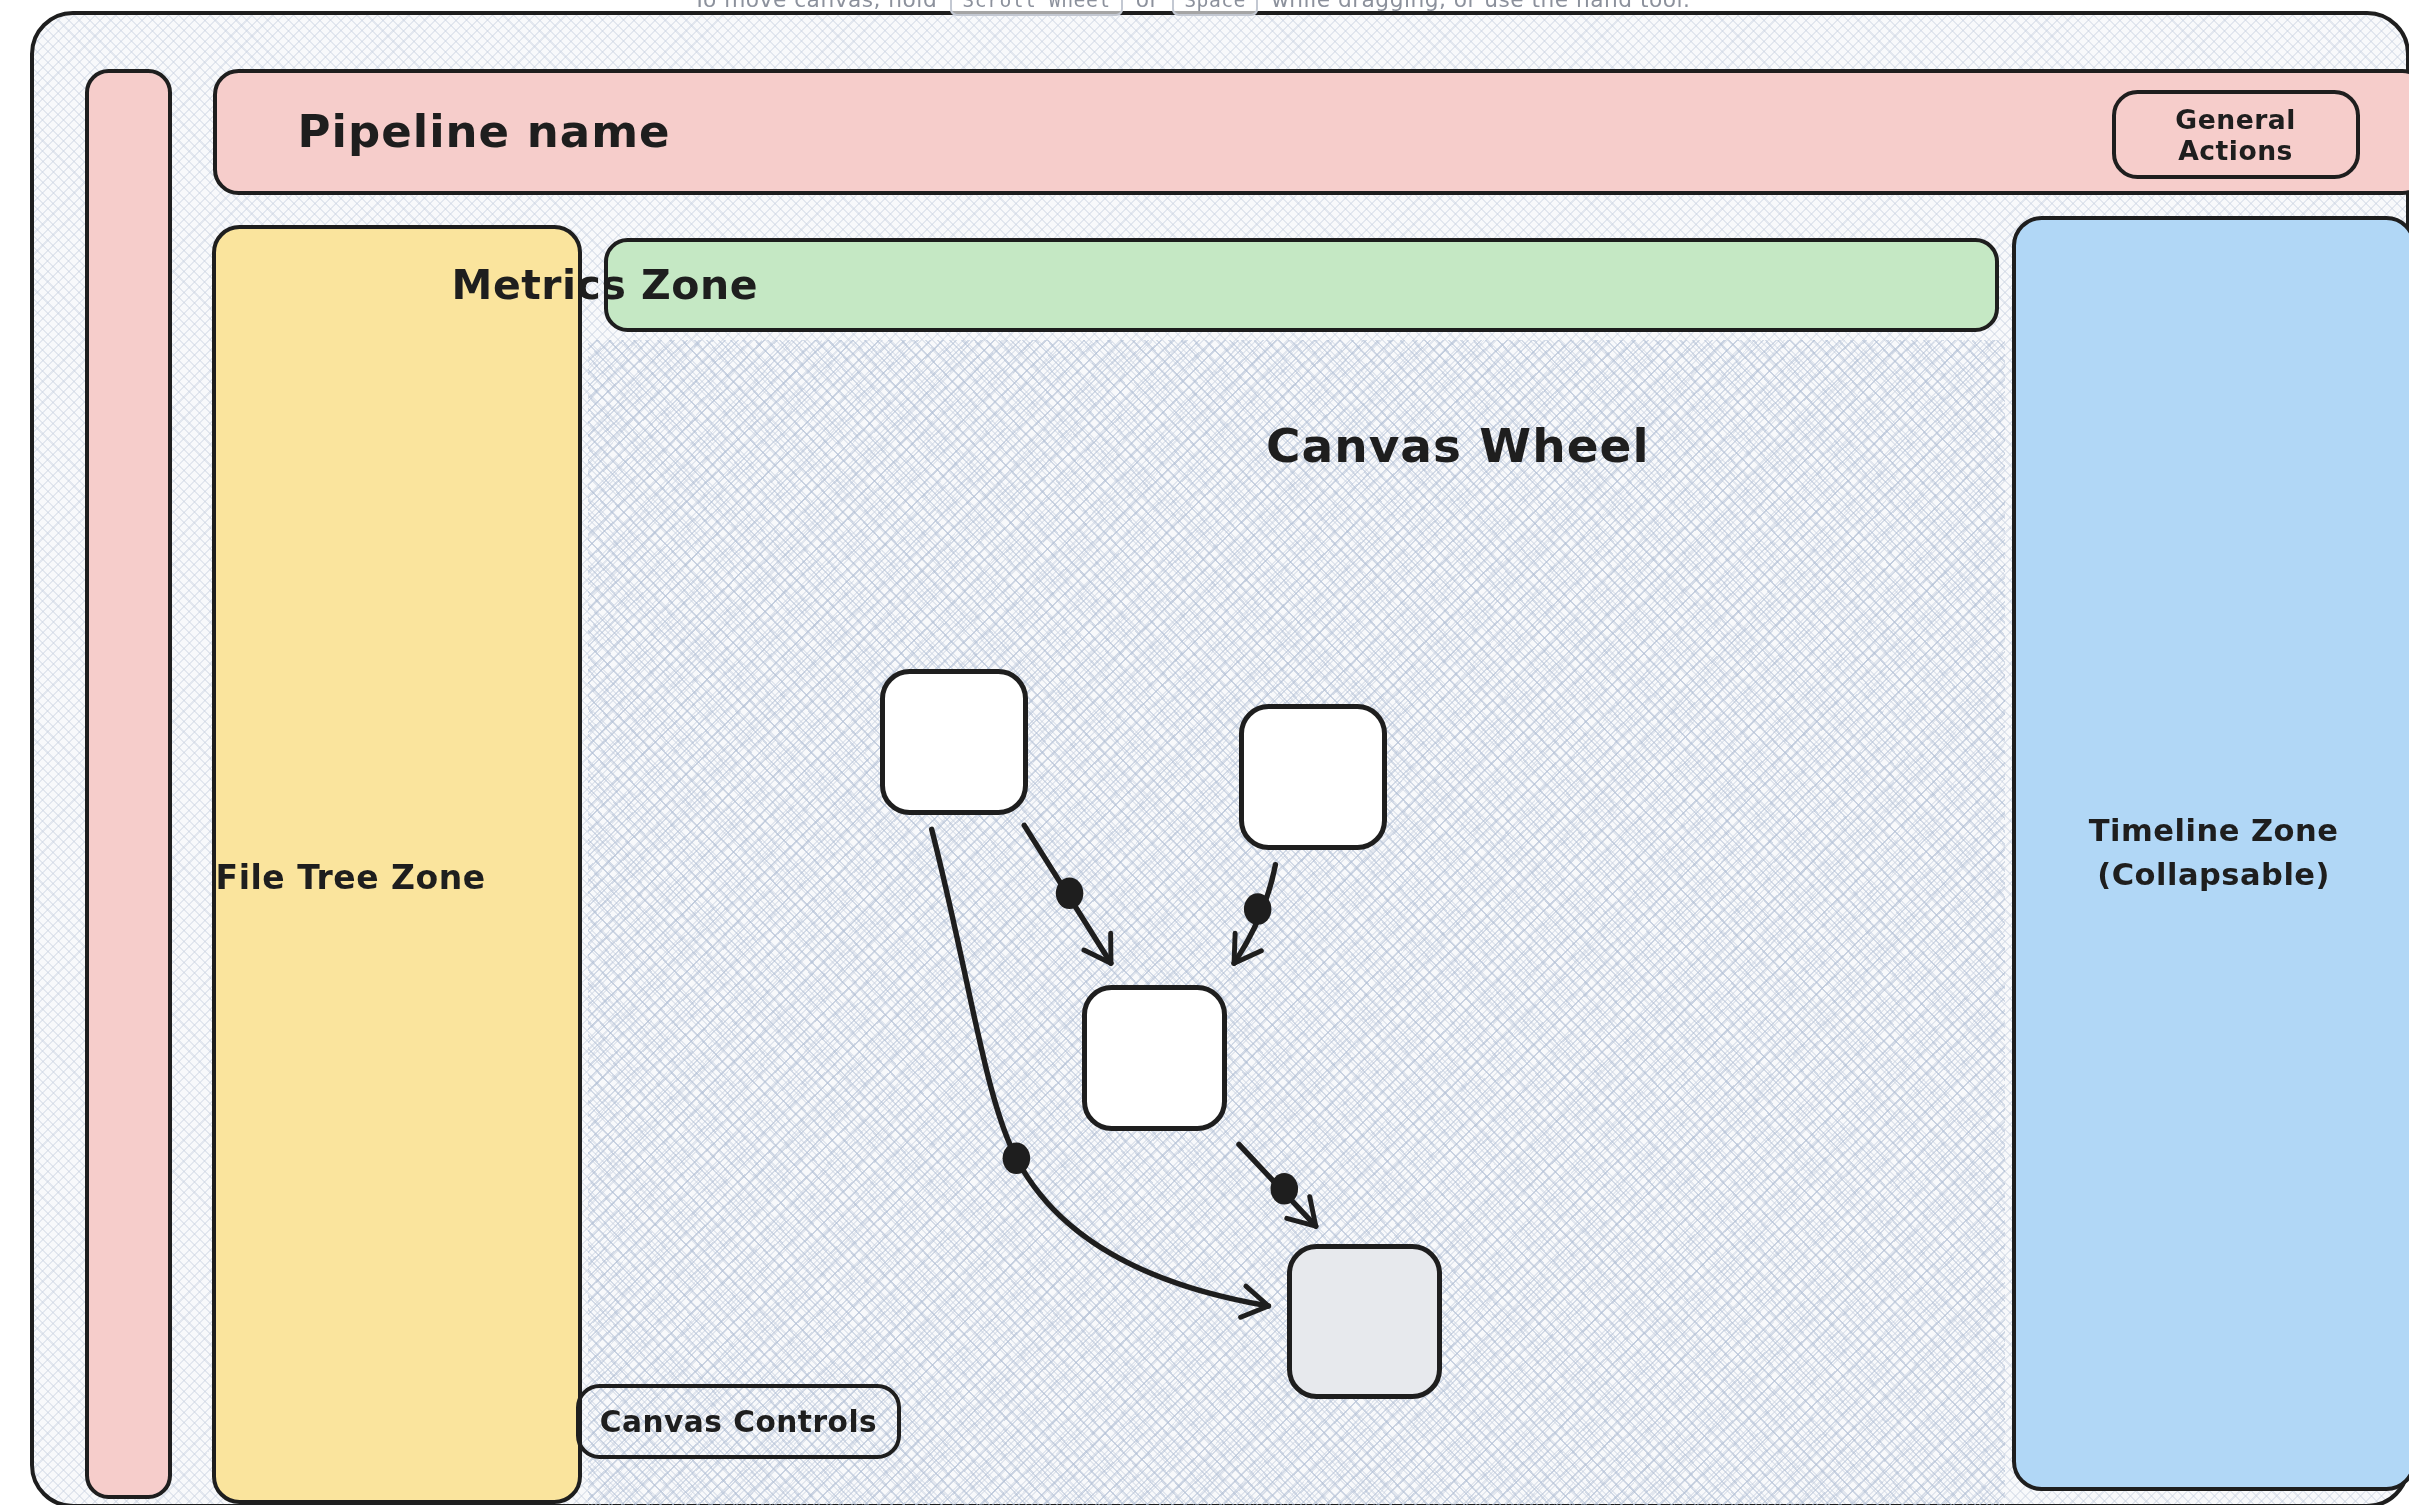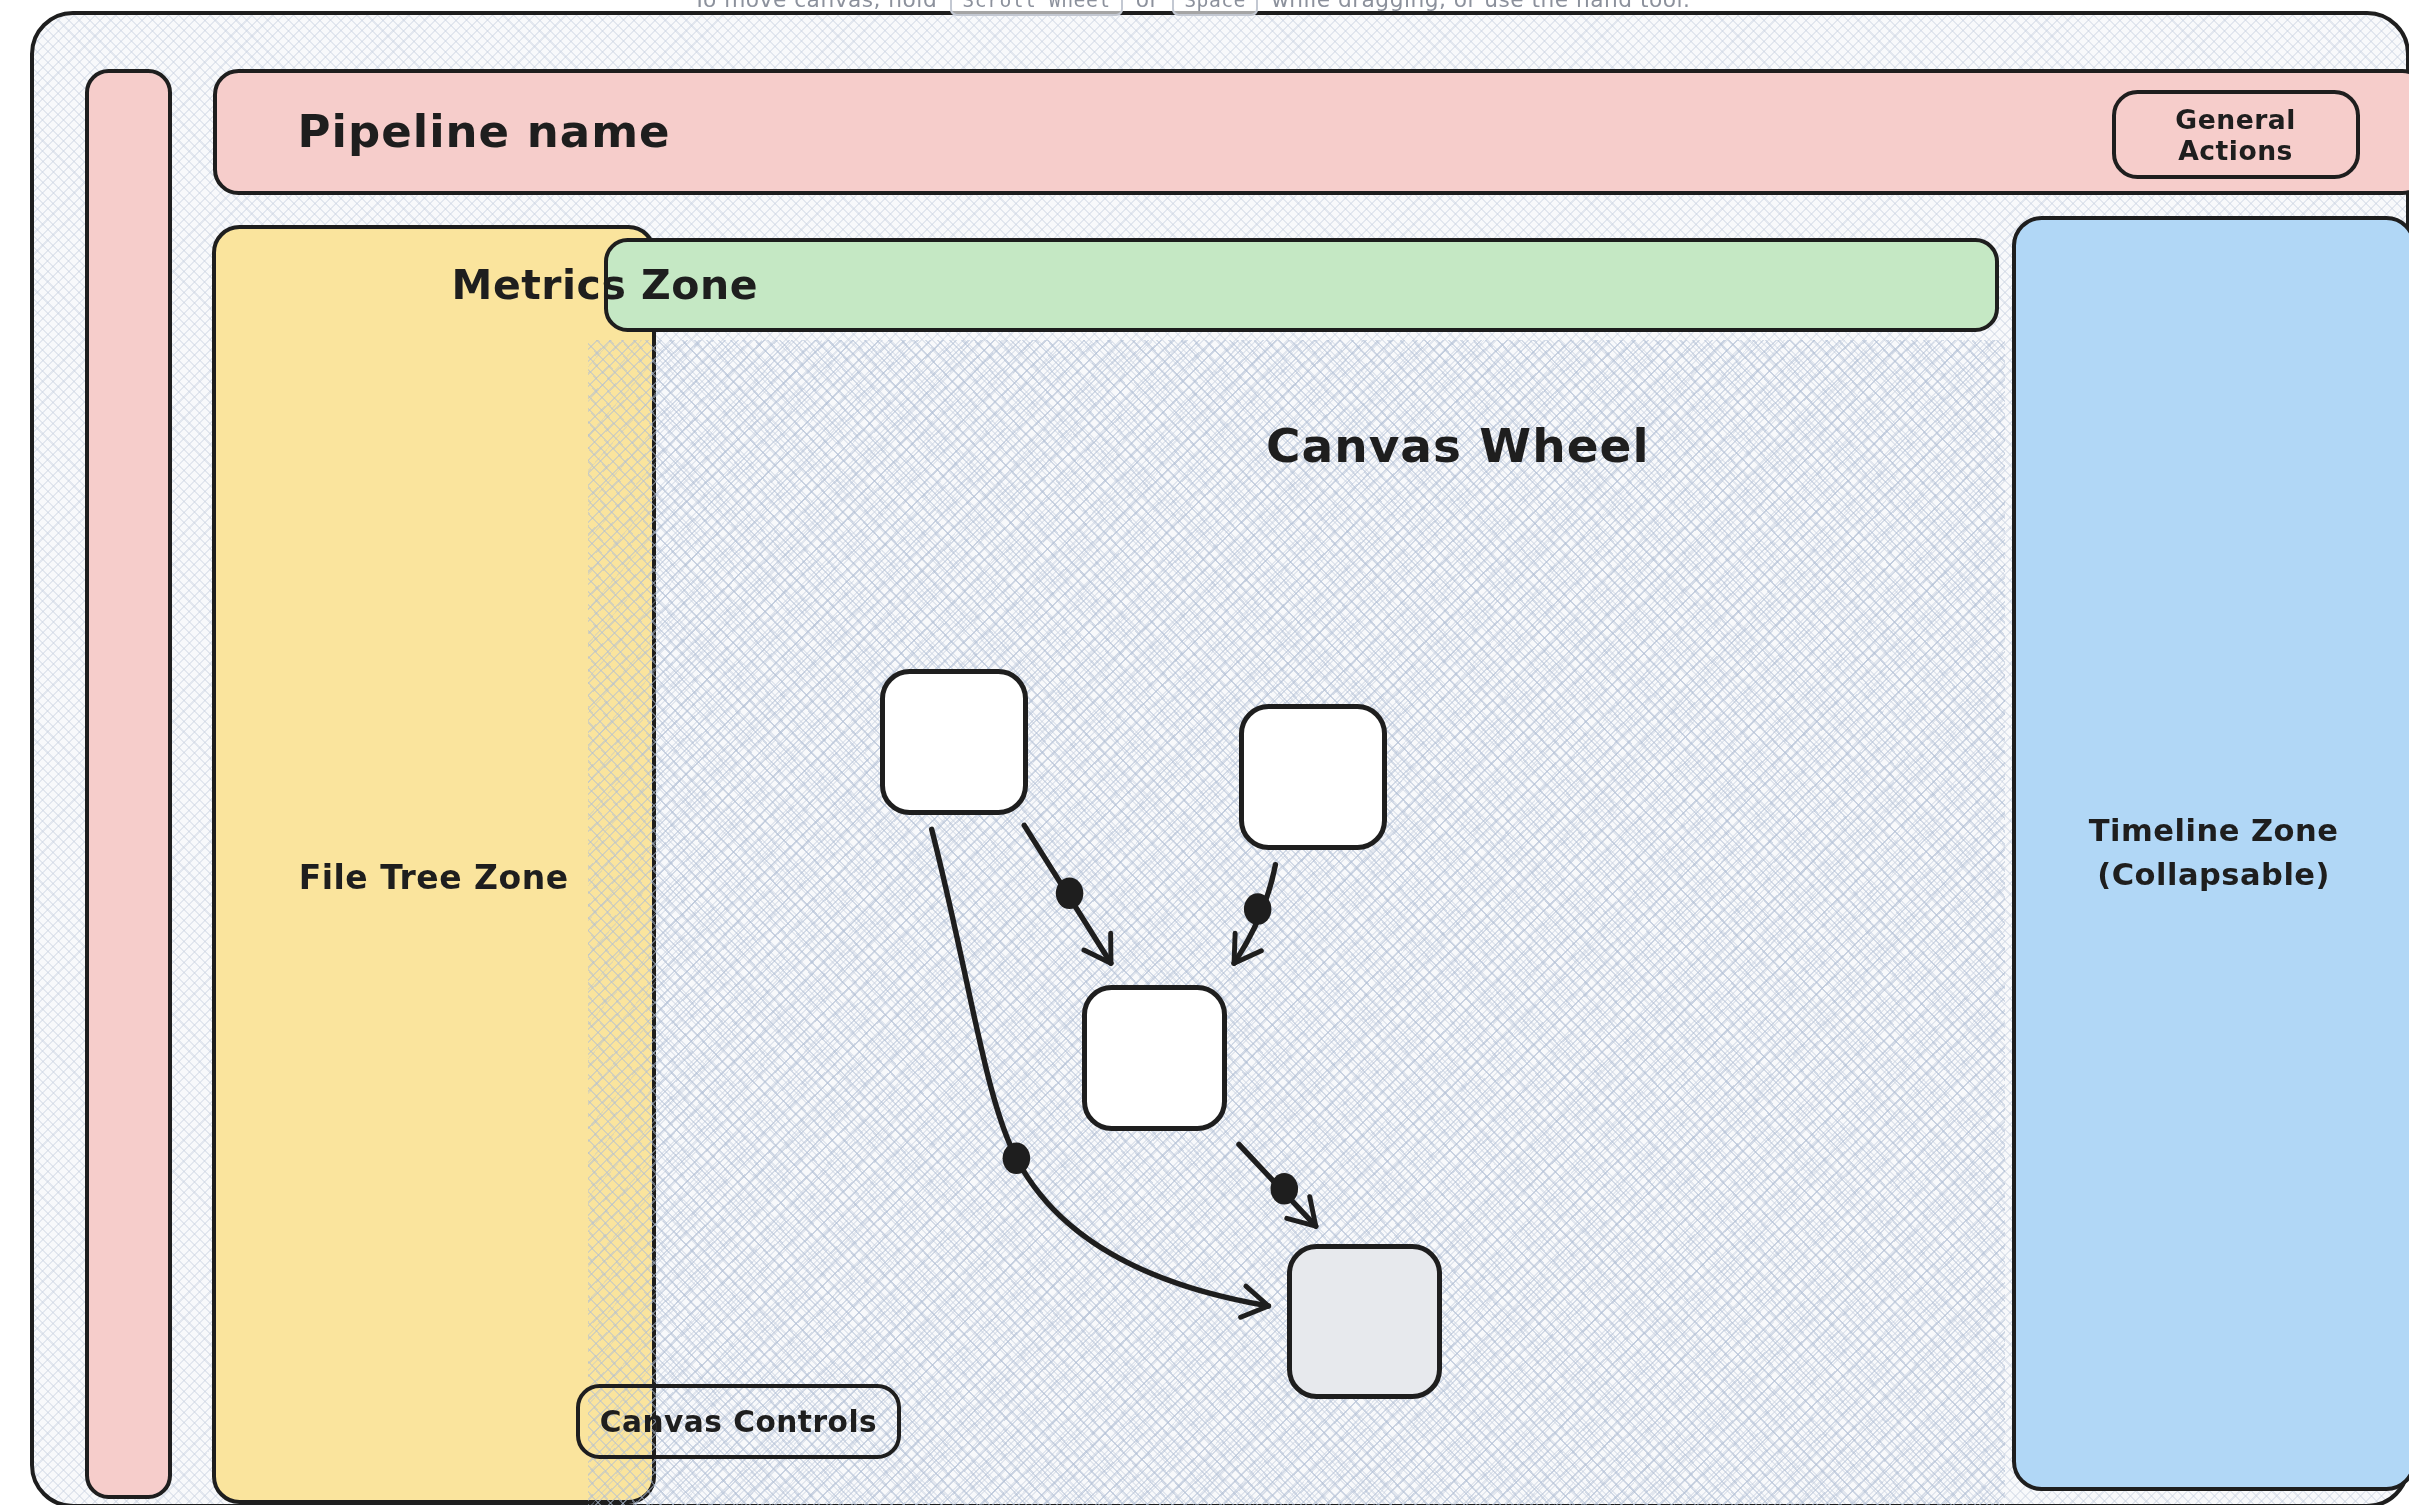--- a/index.html
+++ b/index.html
@@ -43,23 +43,23 @@
   .header .title{
     margin-left:81px;font-size:45px;font-weight:600;letter-spacing:1px;
   }
   .general-actions{
     position:absolute;left:1895px;top:17.7px;width:248px;height:89px;
     box-sizing:border-box;border:4.4px solid var(--stroke,#1e1e1e);border-radius:25.6px;
     background:var(--accent-pink,#f6cdcb);color:var(--stroke,#1e1e1e);
     font-family:inherit;font-size:26.6px;font-weight:600;letter-spacing:0.5px;cursor:pointer;
   }
   
-  .file-tree{left:178px;top:210px;width:444px;height:1279px;border-radius:27.6px;
+  .file-tree{left:178px;top:210px;width:370px;height:1279px;border-radius:27.6px;
     background:var(--accent-yellow,#fae49d);
-    display:flex;align-items:center;justify-content:center;}
+    display:flex;align-items:center;}
   .file-tree span{font-size:33px;font-weight:600;padding-top:25.6px;letter-spacing:0.5px;}
   
   .metrics{left:570px;top:223px;width:1395px;height:94px;border-radius:23.6px;
     background:var(--accent-green,#c5e8c4);
     display:flex;align-items:center;justify-content:flex-start;}
   .metrics span{font-size:41px;font-weight:600;transform:translateX(-156px);letter-spacing:0.5px;}
   
   .timeline{left:1978px;top:201px;width:404px;height:1275px;border-radius:29.6px;
     background:var(--accent-blue,#b1d7f6);
     display:flex;flex-direction:column;align-items:center;justify-content:center;

